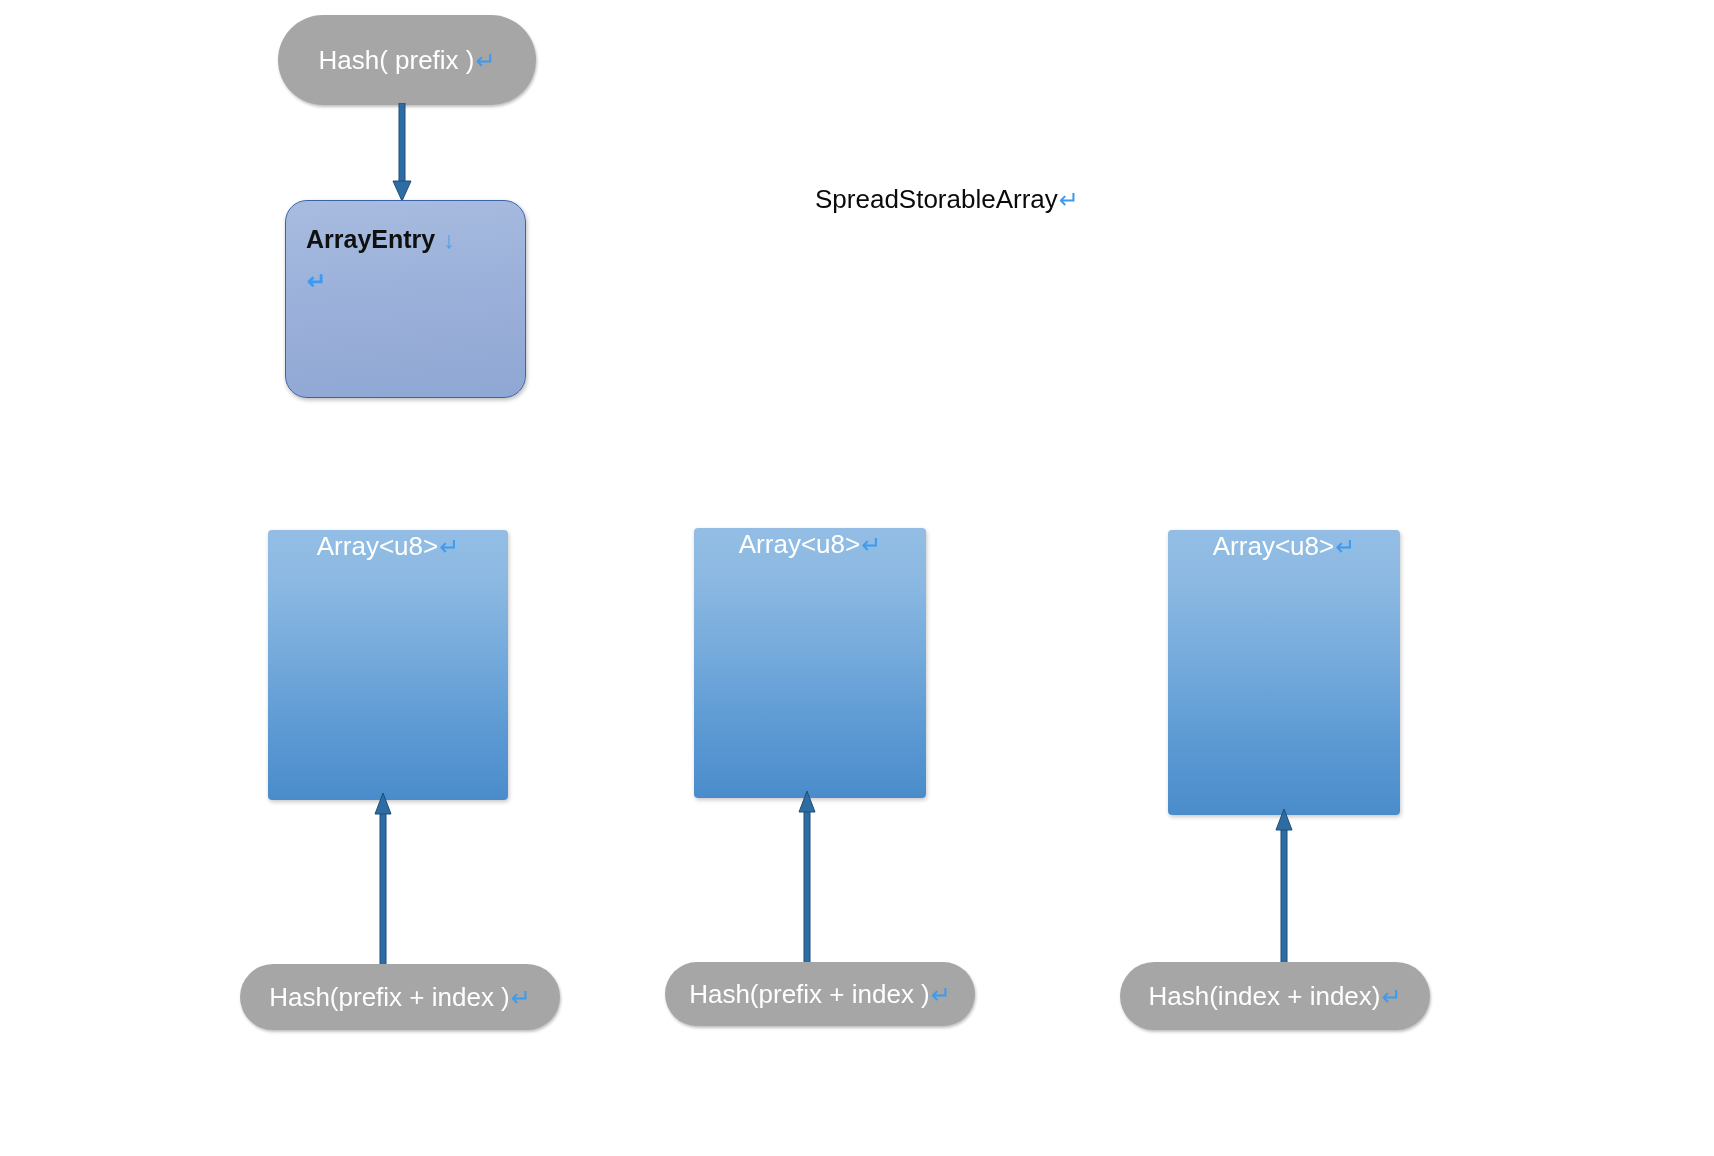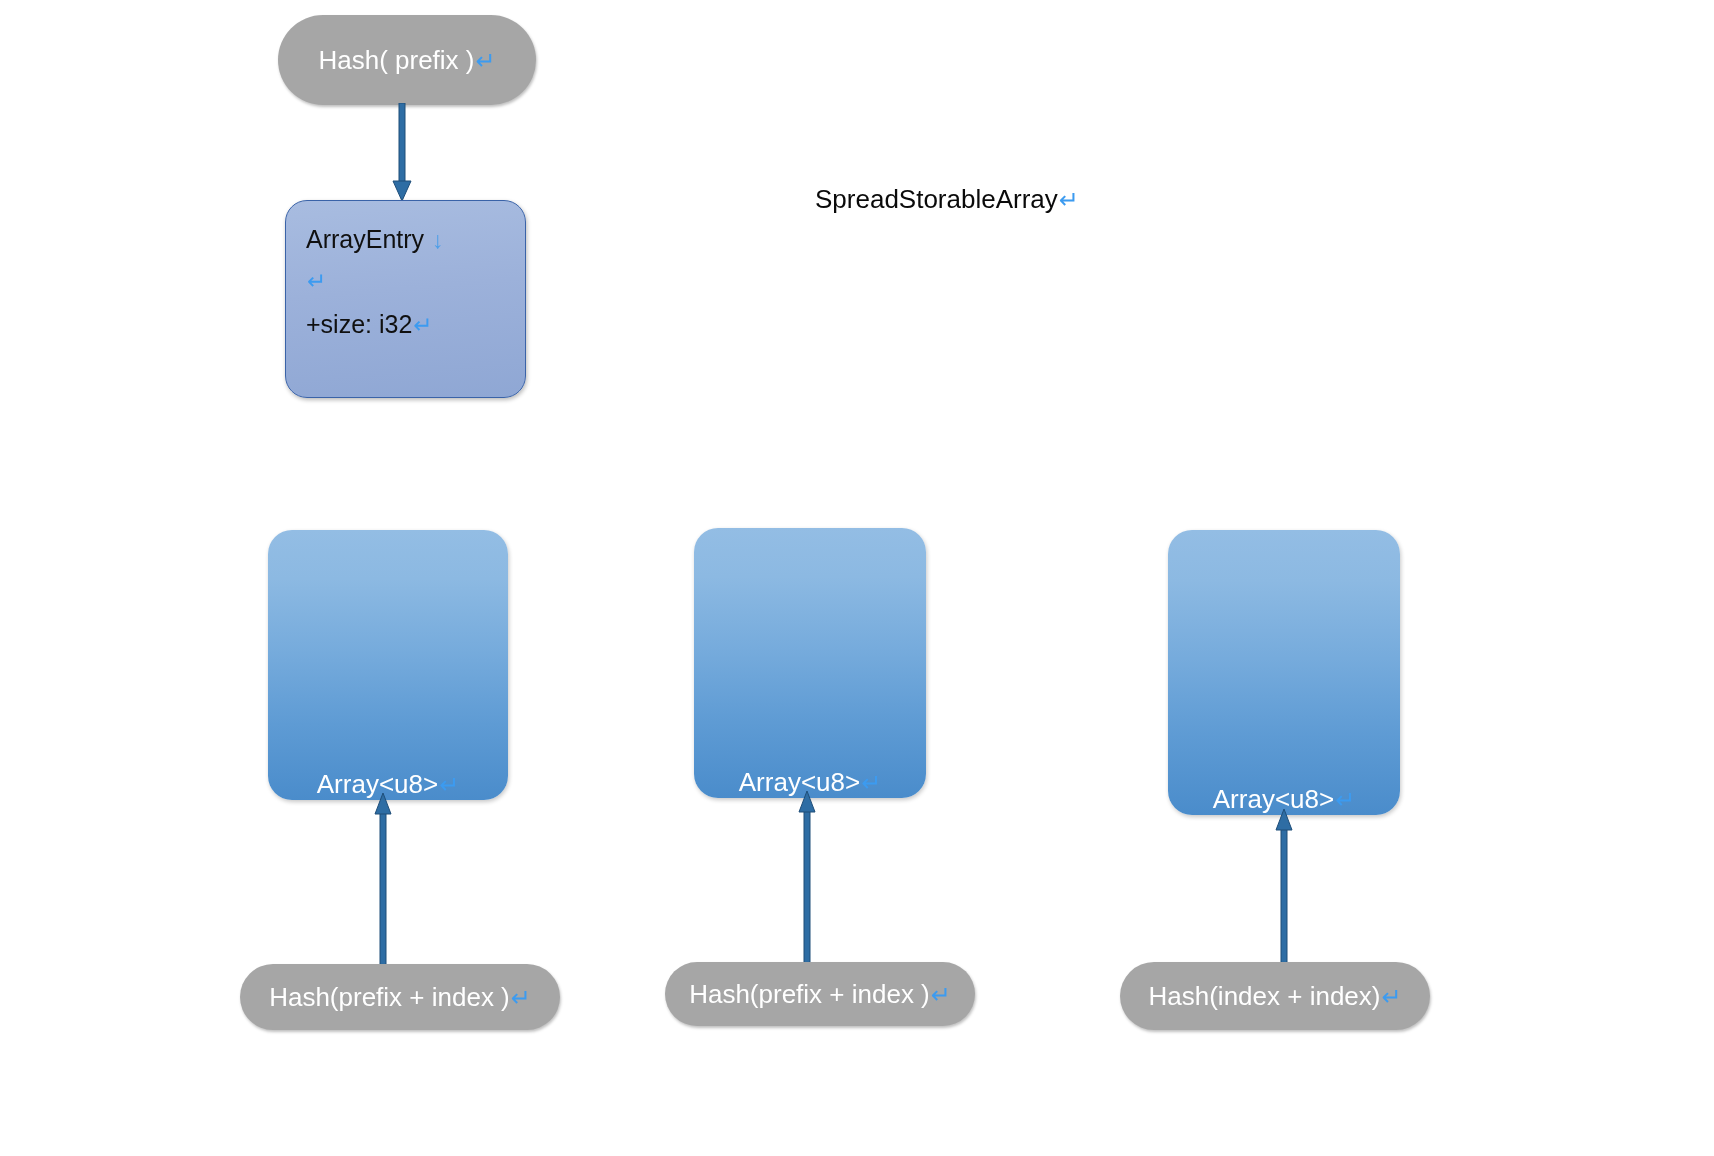--- a/index.html
+++ b/index.html
@@ -57,45 +57,46 @@
   
   .entry-box {
     position: absolute;
     background: linear-gradient(175deg, #A8BCE0 0%, #9CB1DA 45%, #8FA7D4 100%);
     border: 1px solid #3A63A8;
     border-radius: 22px;
     box-shadow: 1px 2px 4px rgba(0,0,0,0.28);
     box-sizing: border-box;
     padding: 24px 16px 0 20px;
     color: #0A0A0A;
+    font-weight: bold;
   }
   .entry-box .row {
     font-size: 25px;
     color: #101010;
     height: 41px;
     white-space: nowrap;
   }
   .entry-box .row.blank {
     height: 44px;
   }
 
   
   .arr-box {
     position: absolute;
     background: linear-gradient(180deg,
         #93BDE4 0%,
         #8CB9E2 18%,
         #76ABDC 45%,
         #5E9BD4 72%,
         #4A8CCB 100%);
-    border-radius: 24px;
+    border-radius: 4px;
     box-shadow: 1px 2px 4px rgba(0,0,0,0.22);
     box-sizing: border-box;
     display: flex;
-    align-items: flex-end;
+    align-items: flex-start;
     justify-content: center;
   }
   .arr-box .node-text {
     font-size: 26px;
     color: #ffffff;
   }
 
   
   .plain-label {
     position: absolute;
@@ -128,23 +129,20 @@
     </svg>
   </div>
 
   <div class="entry-box" style="left:285px; top:200px; width:241px; height:198px;">
     <div class="row">
       <span>ArrayEntry</span><span class="downmark">↓</span>
     </div>
     <div class="row blank">
       <span class="pilcrow">↵</span>
     </div>
-    <div class="row">
-      <span>+size: i32</span><span class="pilcrow">↵</span>
-    </div>
   </div>
 
   <div class="plain-label" style="left:815px; top:184px;">
     <span>SpreadStorableArray</span><span class="pilcrow">↵</span>
   </div>
 
   <div class="arr-box" style="left:268px; top:530px; width:240px; height:270px;">
     <span class="node-text">
       <span>Array&lt;u8&gt;</span><span class="pilcrow">↵</span>
     </span>

